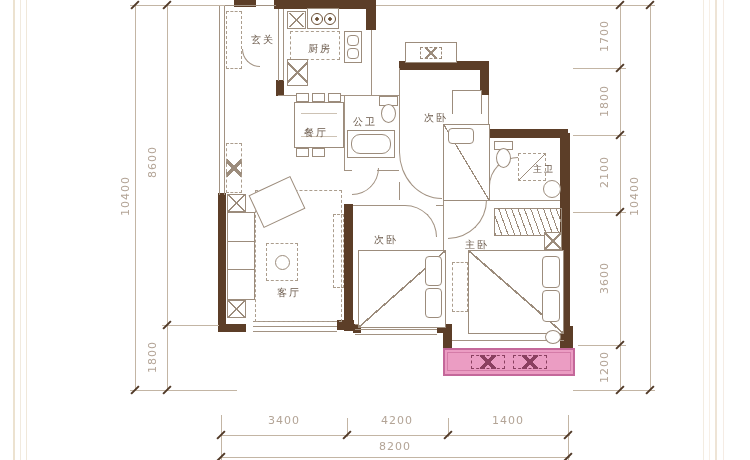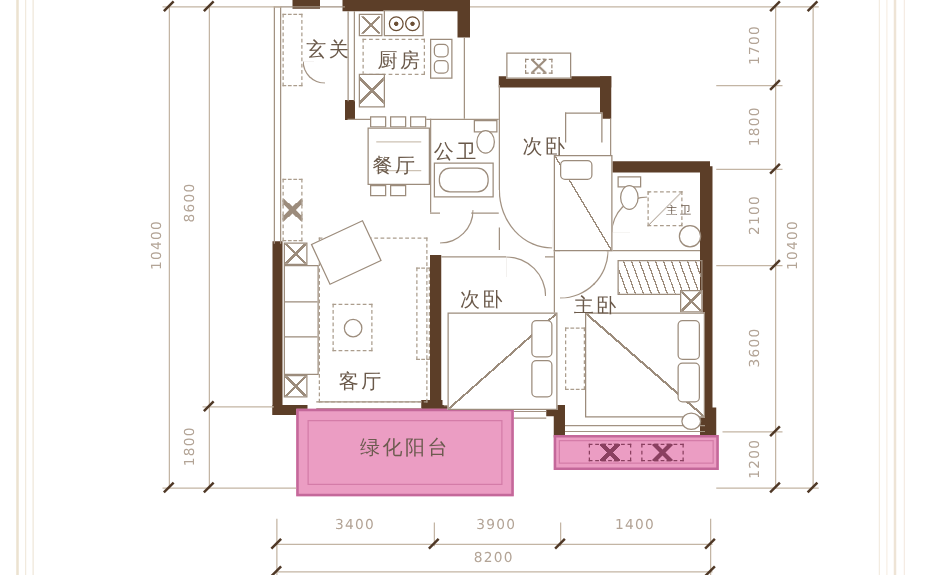--- a/index.html
+++ b/index.html
@@ -11,21 +11,21 @@
   .dl{position:absolute;background:#c3b5a4;}          
   .edge{position:absolute;top:0;height:460px;}
   .f{position:absolute;border:1px solid #9c8c7c;background:#fff;}
   .fd{position:absolute;border:1px dashed #ab9d8d;}
   .tick{position:absolute;width:11px;height:2px;background:#4f3826;
         transform:translate(-50%,-50%) rotate(-45deg);}
   .vt{position:absolute;font-size:11px;color:#b3a496;letter-spacing:1px;white-space:nowrap;
       transform:translate(-50%,-50%) rotate(-90deg);}
   .ht{position:absolute;font-size:11px;color:#b3a496;letter-spacing:1px;white-space:nowrap;
       transform:translate(-50%,-50%);}
-  .rl{position:absolute;font-size:16px;color:#6a594a;letter-spacing:2px;white-space:nowrap;
+  .rl{position:absolute;font-size:10px;color:#6a594a;letter-spacing:2px;white-space:nowrap;
       transform:translate(-50%,-50%);}
   .x{background-image:linear-gradient(45deg,transparent 46%,#9c8c7c 46%,#9c8c7c 54%,transparent 54%),
                       linear-gradient(-45deg,transparent 46%,#9c8c7c 46%,#9c8c7c 54%,transparent 54%);}
   .xp{background-image:linear-gradient(45deg,transparent 44%,#8a4060 44%,#8a4060 56%,transparent 56%),
                        linear-gradient(-45deg,transparent 44%,#8a4060 44%,#8a4060 56%,transparent 56%);}
   .diag{background-image:linear-gradient(to top right,transparent 49.3%,#9c8c7c 49.3%,#9c8c7c 50.7%,transparent 50.7%);}
   .diag2{background-image:linear-gradient(to bottom right,transparent 49.3%,#9c8c7c 49.3%,#9c8c7c 50.7%,transparent 50.7%);}
   .arc{position:absolute;border:0 solid #a29282;}
   .win{position:absolute;border-top:1px solid #a29282;border-bottom:1px solid #a29282;
        background:linear-gradient(to bottom,transparent 46%,#a29282 46%,#a29282 54%,transparent 54%);}
@@ -98,24 +98,20 @@
 
     <div class="arc" style="left:242px;top:49px;width:17px;height:17px;border-left-width:1px;border-bottom-width:1px;border-bottom-left-radius:100%;"></div>
     <div class="arc" style="left:352px;top:168px;width:26px;height:26px;border-right-width:1px;border-bottom-width:1px;border-bottom-right-radius:100%;"></div>
     <div class="arc" style="left:399px;top:152px;width:42px;height:46px;border-left-width:1px;border-bottom-width:1px;border-bottom-left-radius:100%;"></div>
     <div class="arc" style="left:448px;top:200px;width:38px;height:38px;border-right-width:1px;border-bottom-width:1px;border-bottom-right-radius:100%;"></div>
     <div class="arc" style="left:489px;top:157px;width:28px;height:28px;border-left-width:1px;border-top-width:1px;border-top-left-radius:100%;"></div>
     <div class="arc" style="left:405px;top:205px;width:31px;height:31px;border-right-width:1px;border-top-width:1px;border-top-right-radius:100%;"></div>
   </div>
 
   <div class="layer">
-    <div style="position:absolute;left:237px;top:327px;width:170px;height:66px;background:#eb9dc3;border:2px solid #c4689a;">
-      <div style="position:absolute;inset:7px;border:1px solid #d47ca8;"></div>
-      <span class="rl" style="left:50%;top:46%;color:#6d5b50;">绿化阳台</span>
-    </div>
     <div style="position:absolute;left:443px;top:348px;width:128px;height:24px;background:#eb9dc3;border:2px solid #c4689a;">
       <div style="position:absolute;left:2px;right:2px;top:2px;bottom:3px;border:1px solid #d47ca8;"></div>
       <div class="xp" style="position:absolute;left:26px;top:5px;width:32px;height:12px;border:1px dashed #8a4060;"></div>
       <div class="xp" style="position:absolute;left:68px;top:5px;width:32px;height:12px;border:1px dashed #8a4060;"></div>
     </div>
   </div>
 
   <div class="layer">
 
     <div class="fd" style="left:226px;top:11px;width:14px;height:56px;"></div>
@@ -190,21 +186,21 @@
     <div class="circ x" style="left:545px;top:330px;width:14px;height:12px;"></div>
   </div>
 
   <div class="layer">
     <span class="rl" style="left:263px;top:40px;">玄关</span>
     <span class="rl" style="left:320px;top:49px;">厨房</span>
     <span class="rl" style="left:316px;top:133px;">餐厅</span>
     <span class="rl" style="left:365px;top:122px;">公卫</span>
     <span class="rl" style="left:436px;top:118px;">次卧</span>
     <span class="rl" style="left:544px;top:169px;font-size:9px;">主卫</span>
-    <span class="rl" style="left:289px;top:306px;">客厅</span>
+    <span class="rl" style="left:289px;top:293px;">客厅</span>
     <span class="rl" style="left:386px;top:240px;">次卧</span>
     <span class="rl" style="left:477px;top:245px;">主卧</span>
   </div>
 
   <div class="layer">
     <div class="dl" style="left:135px;top:5px;width:1px;height:385px;"></div>
     <div class="dl" style="left:167px;top:5px;width:1px;height:385px;"></div>
     <div class="dl" style="left:130px;top:5px;width:95px;height:1px;"></div>
     <div class="dl" style="left:162px;top:325px;width:57px;height:1px;"></div>
     <div class="dl" style="left:130px;top:390px;width:107px;height:1px;"></div>
@@ -250,18 +246,18 @@
     <div class="dl" style="left:347px;top:418px;width:1px;height:19px;"></div>
     <div class="dl" style="left:448px;top:418px;width:1px;height:19px;"></div>
     <div class="dl" style="left:568px;top:415px;width:1px;height:45px;"></div>
     <div class="tick" style="left:221px;top:435px;"></div>
     <div class="tick" style="left:347px;top:435px;"></div>
     <div class="tick" style="left:448px;top:435px;"></div>
     <div class="tick" style="left:568px;top:435px;"></div>
     <div class="tick" style="left:221px;top:457px;"></div>
     <div class="tick" style="left:568px;top:457px;"></div>
     <span class="ht" style="left:284px;top:420px;">3400</span>
-    <span class="ht" style="left:397px;top:420px;">3900</span>
+    <span class="ht" style="left:397px;top:420px;">4200</span>
     <span class="ht" style="left:508px;top:420px;">1400</span>
     <span class="ht" style="left:395px;top:446px;">8200</span>
   </div>
 
 </div>
 
 </body></html>

